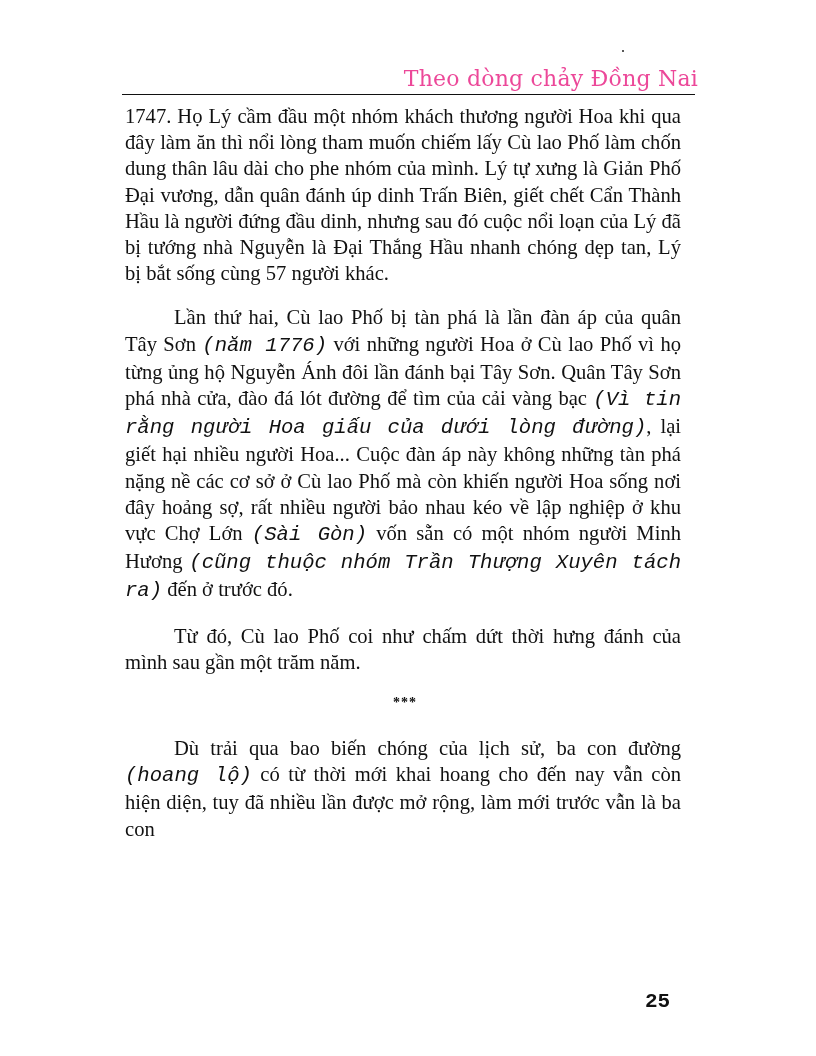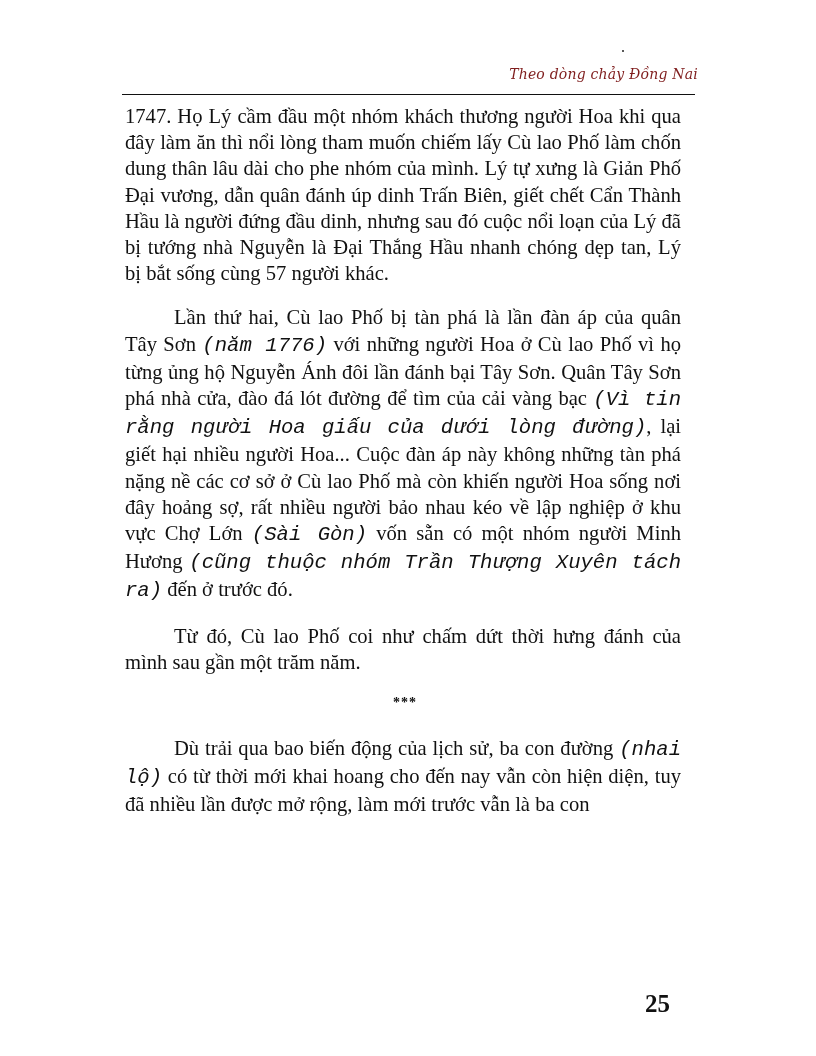--- a/index.html
+++ b/index.html
@@ -1,33 +1,33 @@
 <!DOCTYPE html>
 <html><head>
 <meta charset="utf-8">
 <style>
   html, body { margin: 0; padding: 0; background: #ffffff; }
   body { width: 816px; height: 1056px; position: relative; overflow: hidden; }
   .page { position: absolute; left: 0; top: 0; width: 816px; height: 1056px; background: #fff; color: #111; }
   .dot { position: absolute; left: 622px; top: 50px; width: 2px; height: 2px; background: #222; border-radius: 1px; }
   .running-head {
     position: absolute; right: 118px; top: 66px;
-    font-family: "DejaVu Serif", serif; font-style: italic; font-size: 14px; color: #7f1d1d;
+    font-family: "DejaVu Serif", serif; font-size: 22px; color: #ec4899;
     letter-spacing: 0.2px;
   }
   .rule { position: absolute; left: 122px; width: 573px; top: 94px; height: 0; border-top: 1.6px solid #111; }
   .body-text {
     position: absolute; left: 125px; top: 103px; width: 560px;
     font-family: "Liberation Serif", serif; font-size: 20.6px; line-height: 26.2px; color: #111;
     text-align: justify;
   }
   .body-text p { margin: 0 4px 18px 0; }
   .body-text p.indent { text-indent: 49px; }
   .stars { text-align: center; font-size: 14px; font-weight: bold; letter-spacing: 1px; margin: 8px 0 22px 0; line-height: 20px; }
-  .folio { position: absolute; left: 645px; top: 990px; font-family: Liberation Serif, serif; font-size: 25px; font-weight: bold; color: #111; }
+  .folio { position: absolute; left: 645px; top: 990px; font-family: Liberation Mono, monospace; font-size: 21px; font-weight: bold; color: #111; }
   i { font-style: italic; font-family: Liberation Mono, monospace; }
 </style>
 </head>
 <body>
 
 <div class="page">
   <div class="dot"></div>
   <div class="running-head">Theo dòng chảy Đồng Nai</div>
   <div class="rule"></div>
 
@@ -36,18 +36,18 @@
       <span>1747. Họ Lý cầm đầu một nhóm khách thương người Hoa khi qua đây làm ăn thì nổi lòng tham muốn chiếm lấy Cù lao Phố làm chốn dung thân lâu dài cho phe nhóm của mình. Lý tự xưng là Giản Phố Đại vương, dẫn quân đánh úp dinh Trấn Biên, giết chết Cẩn Thành Hầu là người đứng đầu dinh, nhưng sau đó cuộc nổi loạn của Lý đã bị tướng nhà Nguyễn là Đại Thắng Hầu nhanh chóng dẹp tan, Lý bị bắt sống cùng 57 người khác.</span>
     </p>
     <p id="p2" class="indent">
       <span>Lần thứ hai, Cù lao Phố bị tàn phá là lần đàn áp của quân Tây Sơn </span><i>(năm 1776)</i><span> với những người Hoa ở Cù lao Phố vì họ từng ủng hộ Nguyễn Ánh đôi lần đánh bại Tây Sơn. Quân Tây Sơn phá nhà cửa, đào đá lót đường để tìm của cải vàng bạc </span><i>(Vì tin rằng người Hoa giấu của dưới lòng đường)</i><span>, lại giết hại nhiều người Hoa... Cuộc đàn áp này không những tàn phá nặng nề các cơ sở ở Cù lao Phố mà còn khiến người Hoa sống nơi đây hoảng sợ, rất nhiều người bảo nhau kéo về lập nghiệp ở khu vực Chợ Lớn </span><i>(Sài Gòn)</i><span> vốn sẵn có một nhóm người Minh Hương </span><i>(cũng thuộc nhóm Trần Thượng Xuyên tách ra)</i><span> đến ở trước đó.</span>
     </p>
     <p id="p3" class="indent">
       <span>Từ đó, Cù lao Phố coi như chấm dứt thời hưng đánh của mình sau gần một trăm năm.</span>
     </p>
     <div class="stars">***</div>
     <p id="p5" class="indent">
-      <span>Dù trải qua bao biến động của lịch sử, ba con đường </span><i>(nhai lộ)</i><span> có từ thời mới khai hoang cho đến nay vẫn còn hiện diện, tuy đã nhiều lần được mở rộng, làm mới trước vẫn là ba con</span>
+      <span>Dù trải qua bao biến chóng của lịch sử, ba con đường </span><i>(hoang lộ)</i><span> có từ thời mới khai hoang cho đến nay vẫn còn hiện diện, tuy đã nhiều lần được mở rộng, làm mới trước vẫn là ba con</span>
     </p>
   </div>
 
   <div class="folio">25</div>
 </div>
 
 </body></html>

